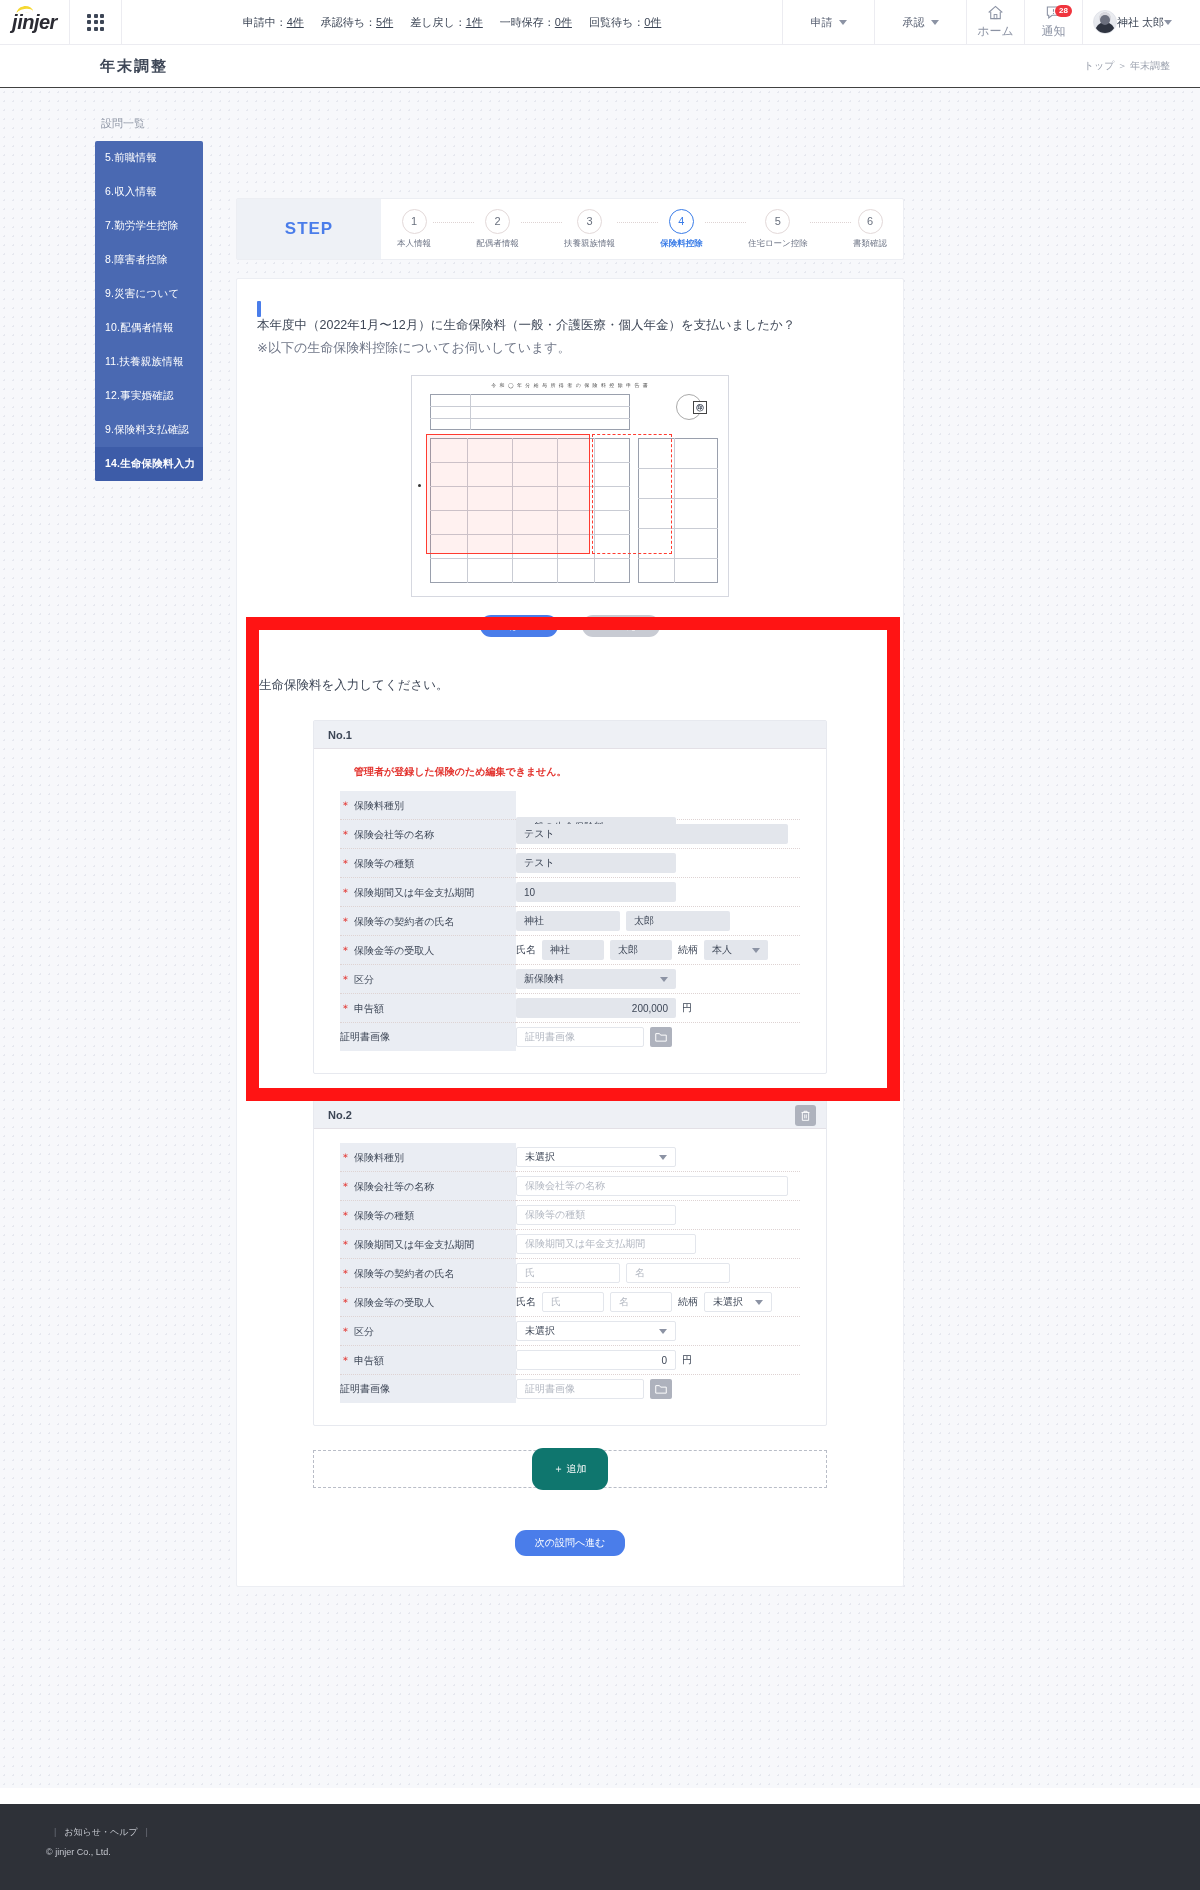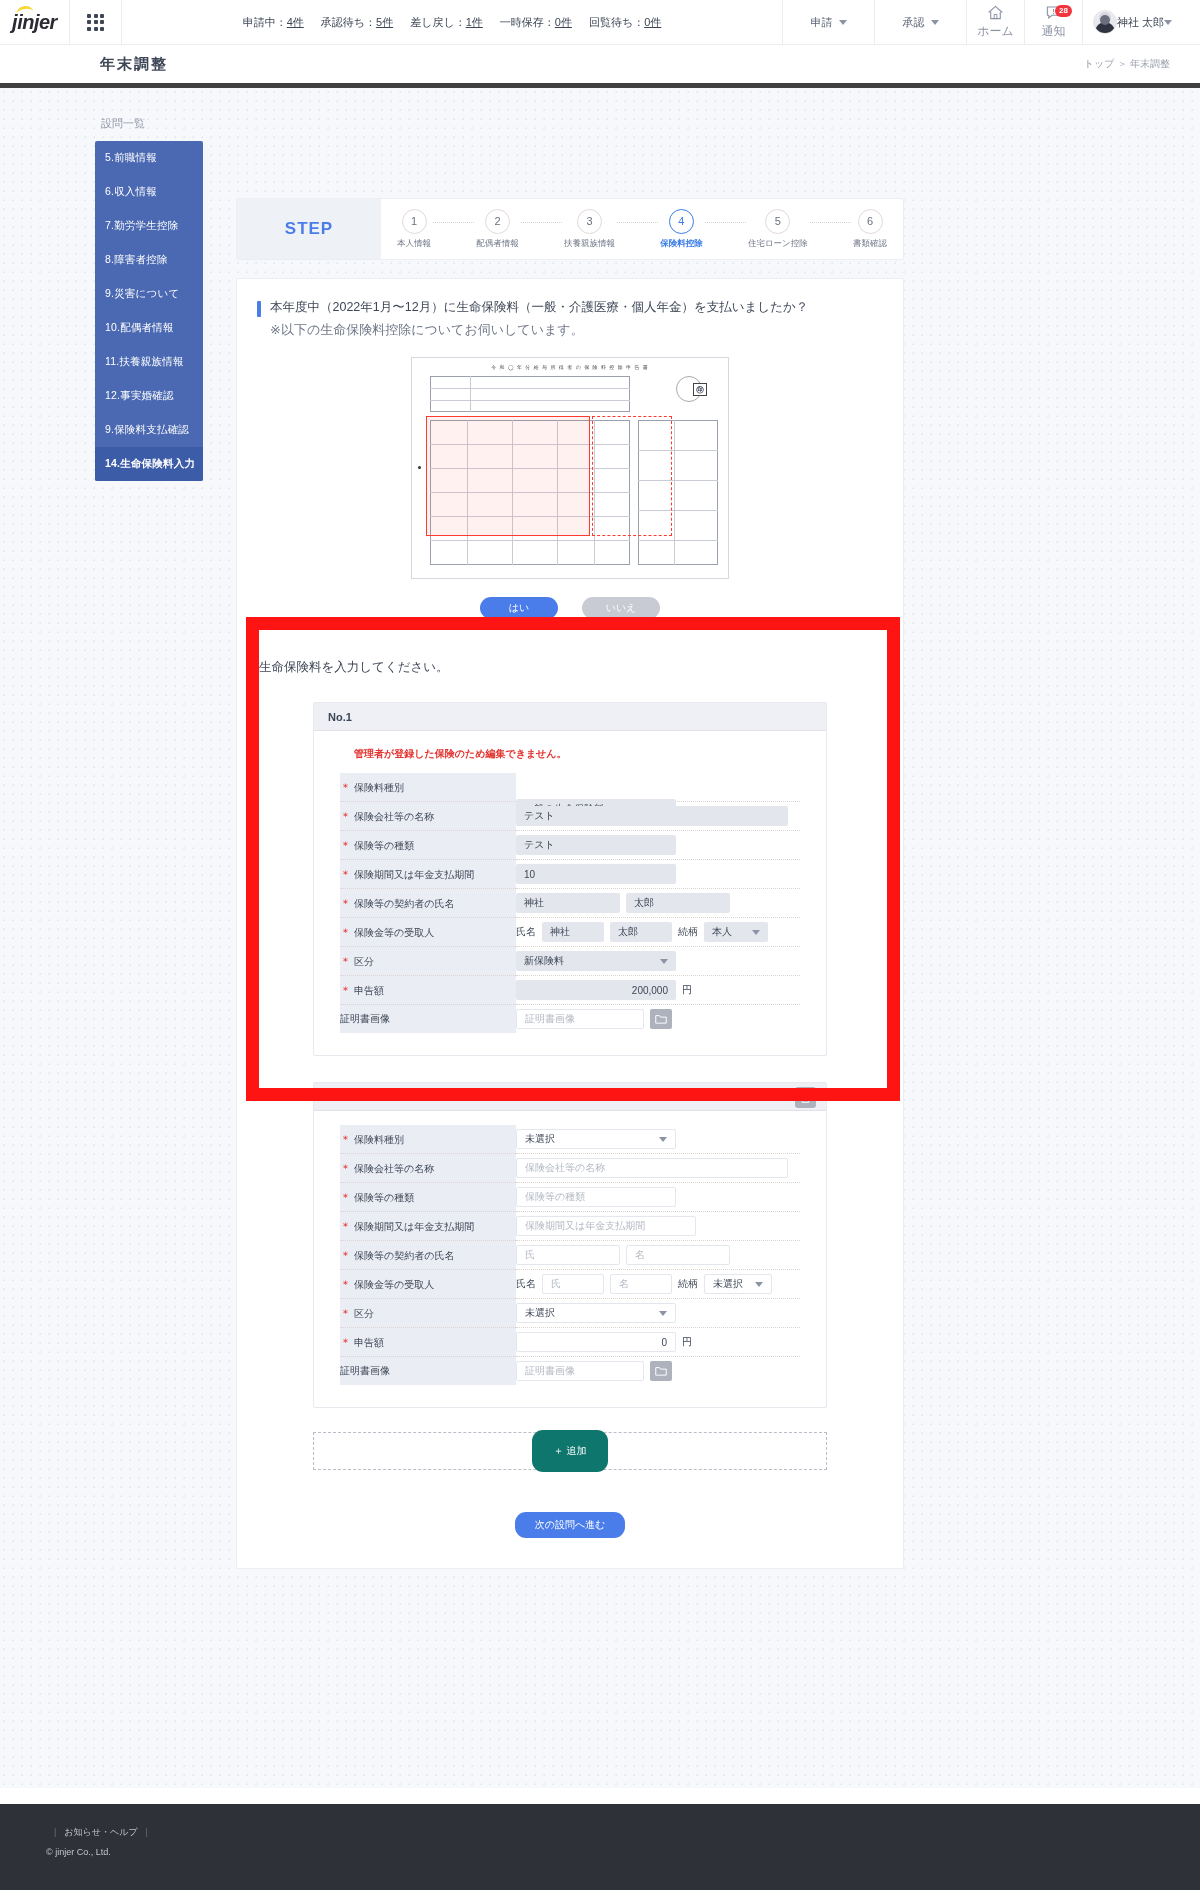--- a/index.html
+++ b/index.html
@@ -73,21 +73,21 @@
     content:""; position:absolute; bottom:0; left:50%; transform:translateX(-50%);
     width:20px; height:11px; border-radius:10px 10px 0 0; background:#2f3440;
   }
   .avatar:before{
     content:""; position:absolute; top:4px; left:50%; transform:translateX(-50%);
     width:10px; height:10px; border-radius:50%; background:#6b6f7d; z-index:2;
   }
 
   
   .pagehead {
-    height: 43px; background:#fff; border-bottom:5px solid #404040;
+    height: 43px; background:#fff; border-bottom:1px solid #404040;
     display:flex; align-items:center; padding: 0 30px 0 100px;
     position: relative;
   }
   .pagetitle { font-size: 15px; font-weight: 700; color:#3d4656; letter-spacing: 2px; }
   .breadcrumb { margin-left:auto; font-size:10px; color:#9aa0ad; }
 
   
   .content {
     position: relative;
     background: #f7f8fb;
@@ -125,21 +125,21 @@
     font-size:11px; color:#69707e; background:#fff;
   }
   .step.current .step-circle { border:1.5px solid #3b7de8; color:#3b7de8; }
   .step-label { font-size: 8.5px; color:#6f7casomething; color:#6f7687; white-space:nowrap; }
   .step.current .step-label { color:#3b7de8; font-weight:700; }
   .step-conn { flex:1; height:1px; border-top: 1.5px dotted #ded3d3; margin: 0 2px; margin-bottom: 14px; min-width:36px; }
 
   
   .main-card { top: 190px; width: 668px; background:#fff; border:1px solid #eceef3; padding-bottom: 30px; }
   .question {
-    display:flex; gap:9px; padding: 20px 22px 0 20px;
+    display:flex; padding: 20px 22px 0 20px; flex-direction: column;
   }
   .qbar { width:4px; background:#4a7dea; border-radius:1px; flex:none; height:16px; margin-top:2px; }
   .qtext { font-size: 12.5px; color:#3d4656; font-weight:500; }
   .qnote { font-size: 13px; color:#6f7687; margin-top: 5px; }
 
   
   .form-img {
     width: 318px; height: 222px; margin: 18px auto 0; background:#fff;
     border:1px solid #d6d8e0; position:relative; overflow:hidden;
   }

